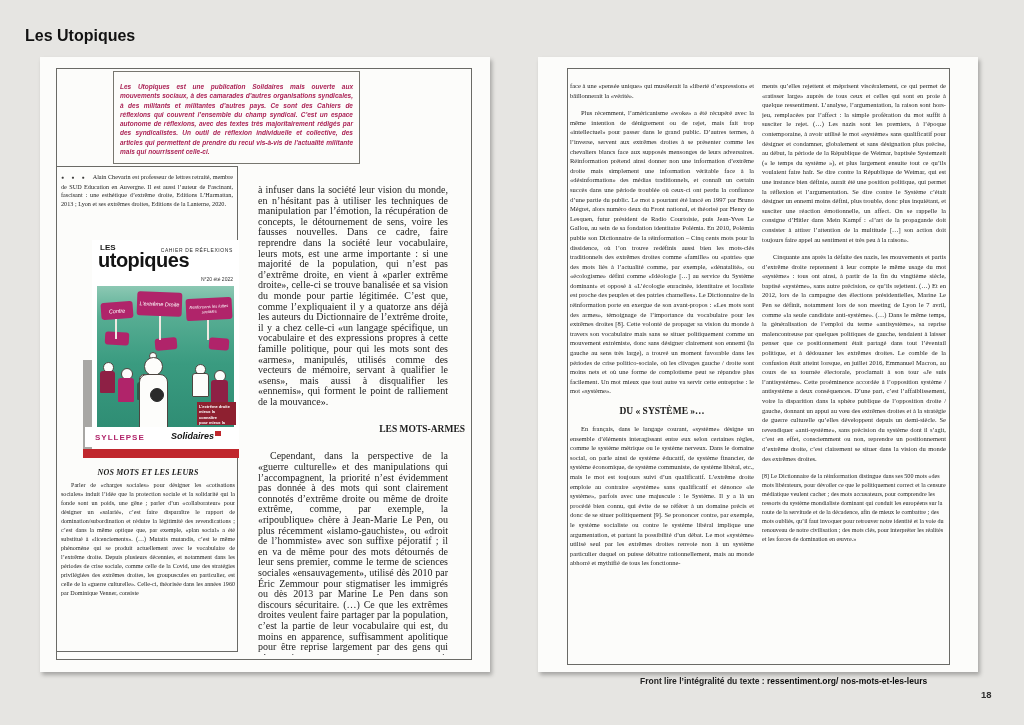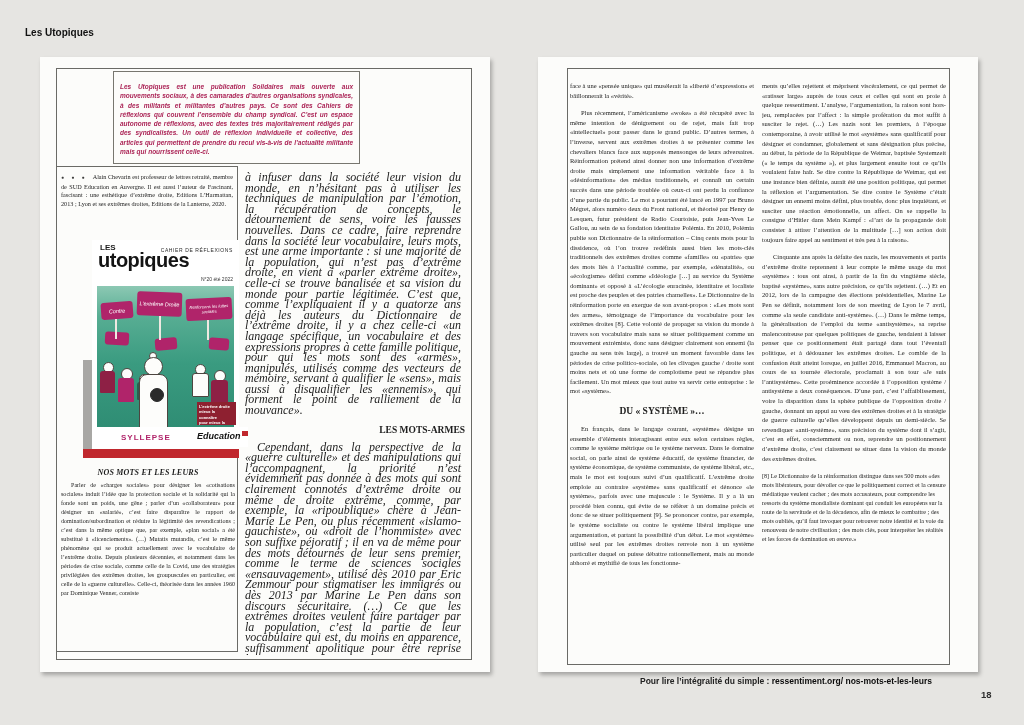--- a/index.html
+++ b/index.html
@@ -2,21 +2,21 @@
 <html lang="fr"><head>
 <meta charset="utf-8">
 <style>
   html,body{margin:0;padding:0;}
   body{background:#e6e5e2;width:1024px;height:725px;overflow:hidden;
        font-family:"Liberation Serif","DejaVu Serif",serif;color:#1c1c1c;}
   #canvas{position:relative;width:1024px;height:725px;}
   .page{position:absolute;background:#fcfcfa;box-shadow:2px 3px 4px rgba(0,0,0,.28);}
   .frame{position:absolute;border:1px solid #6a6a66;}
   .hdr{position:absolute;left:25px;top:27px;font-family:"Liberation Sans","DejaVu Sans",sans-serif;
-       font-weight:bold;font-size:10px;color:#121212;}
+       font-weight:bold;font-size:16px;color:#121212;}
   .intro-box{position:absolute;left:113px;top:71px;width:247px;height:93px;border:1px solid #77766f;box-sizing:border-box;}
   .intro-text{position:absolute;left:6px;top:10px;width:233px;
        font-family:"Liberation Sans","DejaVu Sans",sans-serif;font-style:italic;font-weight:bold;
        font-size:6.5px;line-height:9.3px;color:#ab2456;text-align:justify;}
   .colbox{position:absolute;left:56px;top:166px;width:182px;height:486px;border:1px solid #6a6a66;box-sizing:border-box;}
   .bio{position:absolute;left:61px;top:173px;width:172px;font-size:6.2px;line-height:8.7px;text-align:justify;hyphens:auto;}
   .bio .dots{color:#3c3c3c;font-size:5px;letter-spacing:3px;margin-right:5px;}
   
   .cov-white{position:absolute;left:92px;top:240px;width:147px;height:209px;background:#ffffff;}
   .cov-les{position:absolute;left:100px;top:243px;font-family:"Liberation Sans",sans-serif;font-weight:800;font-size:8px;color:#1a1a1a;text-align:right;}
@@ -30,34 +30,34 @@
        background:linear-gradient(180deg,#8cc8b3 0%,#57ad93 22%,#3a9b80 55%,#2f8d74 100%);}
   .banner{position:absolute;background:#b0246a;border-radius:3px;color:#fff;
        font-family:"Liberation Sans",sans-serif;font-style:italic;text-align:center;
        display:flex;align-items:center;justify-content:center;}
   .stick{position:absolute;width:1.5px;background:#efe9e2;}
   .head{position:absolute;border-radius:50%;background:#fdfdfb;border:1px solid #4c4540;}
   .bodyshape{position:absolute;border-radius:3px 3px 1px 1px;}
   .cov-caption{position:absolute;left:197px;top:402px;width:39px;height:23px;background:#8e2030;
        color:#fff;font-family:"Liberation Sans",sans-serif;font-weight:bold;font-size:4px;line-height:5.4px;
        padding:2px 2px;box-sizing:border-box;}
-  .cov-logos{position:absolute;left:111px;top:427px;width:137px;height:20px;background:#ffffff;}
+  .cov-logos{position:absolute;left:85px;top:427px;width:137px;height:20px;background:#ffffff;}
   .logo-syllepse{position:absolute;left:10px;top:6px;font-family:"Liberation Sans",sans-serif;
        font-weight:800;font-size:8px;letter-spacing:1px;color:#b0246a;}
   .logo-solidaires{position:absolute;left:86px;top:4px;font-family:"Liberation Sans",sans-serif;
        font-weight:800;font-style:italic;font-size:9px;color:#111;}
   .logo-solidaires .rb{position:absolute;right:-7px;top:0;width:6px;height:5px;background:#c0272d;}
   .cov-spine{position:absolute;left:83px;top:360px;width:9px;height:89px;background:#a8a7a4;}
   .cov-redbar{position:absolute;left:83px;top:449px;width:156px;height:9px;background:#c0272d;}
   
   .sb-head{position:absolute;left:60px;top:468px;width:176px;text-align:center;font-weight:bold;font-size:8px;letter-spacing:.2px;font-style:italic;}
   .sb-para{position:absolute;left:61px;top:481px;width:174px;height:168px;overflow:hidden;
        font-size:6.1px;line-height:9px;text-align:justify;text-indent:10px;hyphens:auto;}
   .widecol{position:absolute;left:241px;top:168px;width:224px;height:487px;overflow:hidden;}
-  .widecol p{margin:4px;font-size:12px;line-height:10.6px;text-align:justify;hyphens:auto;font-style:italic;}
+  .widecol p{margin:17px;font-size:10px;line-height:10.6px;text-align:justify;hyphens:auto;}
   .widecol p.ind{text-indent:12px;}
   .h-armes{margin:9px 0 7px 0;text-align:right;font-weight:bold;font-size:9.5px;}
   .rcol{position:absolute;top:81px;width:184px;height:588px;overflow:hidden;}
   .rcol p{margin:0;font-size:6.5px;line-height:9.6px;text-align:justify;hyphens:auto;}
   .rcol p.ind{text-indent:11px;margin-top:8px;}
   .h-systeme{margin:10px 0 8px 0;text-align:center;font-weight:bold;font-size:9.5px;}
   .footnote{margin-top:9px !important;font-size:6.1px !important;line-height:8.9px !important;
        text-align:left !important;}
   .footer-line{position:absolute;left:640px;top:676px;font-family:"Liberation Sans","DejaVu Sans",sans-serif;
        font-size:8.5px;font-weight:bold;color:#222;white-space:nowrap;}
@@ -121,21 +121,21 @@
     <div class="bodyshape" style="left:42px;top:88px;width:27px;height:53px;background:#fdfdfb;border:1px solid #4c4540;border-radius:8px 8px 2px 2px;"></div>
     <div class="head" style="left:53px;top:102px;width:12px;height:12px;background:#2b2b2b;border-color:#2b2b2b;"></div>
   </div>
   <div class="cov-caption">
     <div>L’extrême droite</div>
     <div>mieux la connaître</div>
     <div>pour mieux la combattre</div>
   </div>
   <div class="cov-logos">
     <span class="logo-syllepse">SYLLEPSE</span>
-    <span class="logo-solidaires"><span>Education</span><span class="rb"></span></span>
+    <span class="logo-solidaires"><span>Solidaires</span><span class="rb"></span></span>
   </div>
 
   <div class="sb-head">NOS MOTS ET LES LEURS</div>
   <div class="sb-para">Parler de «charges sociales» pour désigner les «cotisations sociales» induit l’idée que la protection sociale et la solidarité qui la fonde sont un poids, une gêne ; parler d’un «collaborateur» pour désigner un «salarié», c’est faire disparaître le rapport de domination/subordination et réduire la légitimité des revendications ; c’est dans la même optique que, par exemple, «plan social» a été substitué à «licenciements». (…) Mutatis mutandis, c’est le même phénomène qui se produit actuellement avec le vocabulaire de l’extrême droite. Depuis plusieurs décennies, et notamment dans les périodes de crise sociale, comme celle de la Covid, une des stratégies privilégiées des extrêmes droites, les groupuscules en particulier, est celle de la «guerre culturelle». Celle-ci, théorisée dans les années 1960 par Dominique Venner, consiste</div>
 
   <div class="widecol">
     <p>à infuser dans la société leur vision du monde, en n’hésitant pas à utiliser les techniques de manipulation par l’émotion, la récupération de concepts, le détournement de sens, voire les fausses nouvelles. Dans ce cadre, faire reprendre dans la société leur vocabulaire, leurs mots, est une arme importante : si une majorité de la population, qui n’est pas d’extrême droite, en vient à «parler extrême droite», celle-ci se trouve banalisée et sa vision du monde pour partie légitimée. C’est que, comme l’expliquaient il y a quatorze ans déjà les auteurs du Dictionnaire de l’extrême droite, il y a chez celle-ci «un langage spécifique, un vocabulaire et des expressions propres à cette famille politique, pour qui les mots sont des «armes», manipulés, utilisés comme des vecteurs de mémoire, servant à qualifier le «sens», mais aussi à disqualifier les «ennemis», qui forment le point de ralliement de la mouvance».</p>
     <div class="h-armes">LES MOTS-ARMES</div>
     <p class="ind">Cependant, dans la perspective de la «guerre culturelle» et des manipulations qui l’accompagnent, la priorité n’est évidemment pas donnée à des mots qui sont clairement connotés d’extrême droite ou même de droite extrême, comme, par exemple, la «ripoublique» chère à Jean-Marie Le Pen, ou plus récemment «islamo-gauchiste», ou «droit de l’hommiste» avec son suffixe péjoratif ; il en va de même pour des mots détournés de leur sens premier, comme le terme de sciences sociales «ensauvagement», utilisé dès 2010 par Éric Zemmour pour stigmatiser les immigrés ou dès 2013 par Marine Le Pen dans son discours sécuritaire. (…) Ce que les extrêmes droites veulent faire partager par la population, c’est la partie de leur vocabulaire qui est, du moins en apparence, suffisamment apolitique pour être reprise largement par des gens qui n’en voient pas ou ne veulent pas en voir l’origine ou l’utilisation. Certains de ces mots ont, dans leur utilisation par les extrêmes droites, pour fonction de dénigrer ou dévaloriser. C’est ainsi par exemple que le terme «bien-pensance» ou l’américanisme «politiquement correct», revendiqué à l’origine sur les campus américains pour corriger les effets stigmatisants ou discriminants de la façon de parler, sont devenus un marqueur des droites et des extrêmes droites, qui, de Nicolas Sarkozy à Alain Finkielkraut ou Éric Zemmour, les utilisent, comme autrefois «bisounours», pour stigmatiser, en se dispensant d’argumenter, la gauche intellectuelle, puis l’antiracisme, la défense des immigrées, le multiculturalisme, voire les droits de l’homme, en se donnant l’air de «rebelles»</p>
   </div>
@@ -150,18 +150,18 @@
     <p class="ind" style="margin-top:0;">En français, dans le langage courant, «système» désigne un ensemble d’éléments interagissant entre eux selon certaines règles, comme le système métrique ou le système nerveux. Dans le domaine social, on parle ainsi de système éducatif, de système financier, de système économique, de système communiste, de système libéral, etc., mais le mot est toujours suivi d’un qualificatif. L’extrême droite emploie au contraire «système» sans qualificatif et dénonce «le système», parfois avec une majuscule : le Système. Il y a là un procédé bien connu, qui évite de se référer à un domaine précis et donc de se situer politiquement [9]. Se prononcer contre, par exemple, le système socialiste ou contre le système libéral implique une argumentation, et partant la possibilité d’un débat. Le mot «système» utilisé seul par les extrêmes droites renvoie non à un système particulier duquel on puisse débattre rationnellement, mais au monde abhorré et mythifié de tous les fonctionne-</p>
   </div>
 
   <div class="rcol" style="left:762px;">
     <p>ments qu’elles rejettent et méprisent viscéralement, ce qui permet de «ratisser large» auprès de tous ceux et celles qui sont en proie à quelque ressentiment. L’analyse, l’argumentation, la raison sont hors-jeu, remplacées par l’affect : la simple profération du mot suffit à susciter le rejet. (…) Les nazis sont les premiers, à l’époque contemporaine, à avoir utilisé le mot «système» sans qualificatif pour désigner et condamner, globalement et sans désignation plus précise, au début, la période de la République de Weimar, baptisée Systemzeit (« le temps du système »), et plus largement ensuite tout ce qu’ils voulaient faire haïr. Se dire contre la République de Weimar, qui est une instance bien définie, aurait été une position politique, qui permet la réflexion et l’argumentation. Se dire contre le Système c’était désigner un ennemi moins défini, plus trouble, donc plus inquiétant, et susciter une réaction émotionnelle, un affect. On se rappelle la consigne d’Hitler dans Mein Kampf : «l’art de la propagande doit consister à attirer l’attention de la multitude […] son action doit toujours faire appel au sentiment et très peu à la raison».</p>
     <p class="ind">Cinquante ans après la défaite des nazis, les mouvements et partis d’extrême droite reprennent à leur compte le même usage du mot «système» : tous ont ainsi, à partir de la fin du vingtième siècle, baptisé «système», sans autre précision, ce qu’ils rejettent. (…) Et en 2012, lors de la campagne des élections présidentielles, Marine Le Pen se définit, notamment lors de son meeting de Lyon le 7 avril, comme «la seule candidate anti-système». (…) Dans le même temps, la généralisation de l’emploi du terme «antisystème», sa reprise malencontreuse par quelques politiques de gauche, tendaient à laisser penser que ce positionnement était partagé dans tout l’éventail politique, et à dédouaner les extrêmes droites. Le comble de la confusion était atteint lorsque, en juillet 2016, Emmanuel Macron, au cours de sa tournée électorale, proclamait à son tour «Je suis l’antisystème». Cette proéminence accordée à l’opposition système / antisystème a deux conséquences. D’une part, c’est l’affaiblissement, voire la disparition dans la sphère publique de l’opposition droite / gauche, donnant un appui au vœu des extrêmes droites et à la stratégie de guerre culturelle qu’elles développent depuis un demi-siècle. Se revendiquer «anti-système», sans précision du système dont il s’agit, c’est en effet, consciemment ou non, reprendre un positionnement d’extrême droite, c’est clairement se situer dans la vision du monde des extrêmes droites.</p>
     <p class="footnote">[8] Le Dictionnaire de la réinformation distingue dans ses 500 mots «des mots libérateurs, pour dévoiler ce que le politiquement correct et la censure médiatique veulent cacher ; des mots accusateurs, pour comprendre les ressorts du système mondialiste dominant qui conduit les européens sur la route de la servitude et de la décadence, afin de mieux le combattre ; des mots oubliés, qu’il faut invoquer pour retrouver notre identité et la voie du renouveau de notre civilisation ; des mots clés, pour interpréter les réalités et les forces de domination en œuvre.»</p>
   </div>
 
   <div class="footer-line">
-    <span>Pour lire l’intégralité du simple :</span>
+    <span>Front lire l’intégralité du texte :</span>
     <span class="url">ressentiment.org/ nos-mots-et-les-leurs</span>
   </div>
   <div class="pageno">18</div>
 
 </div>
 
 </body></html>

